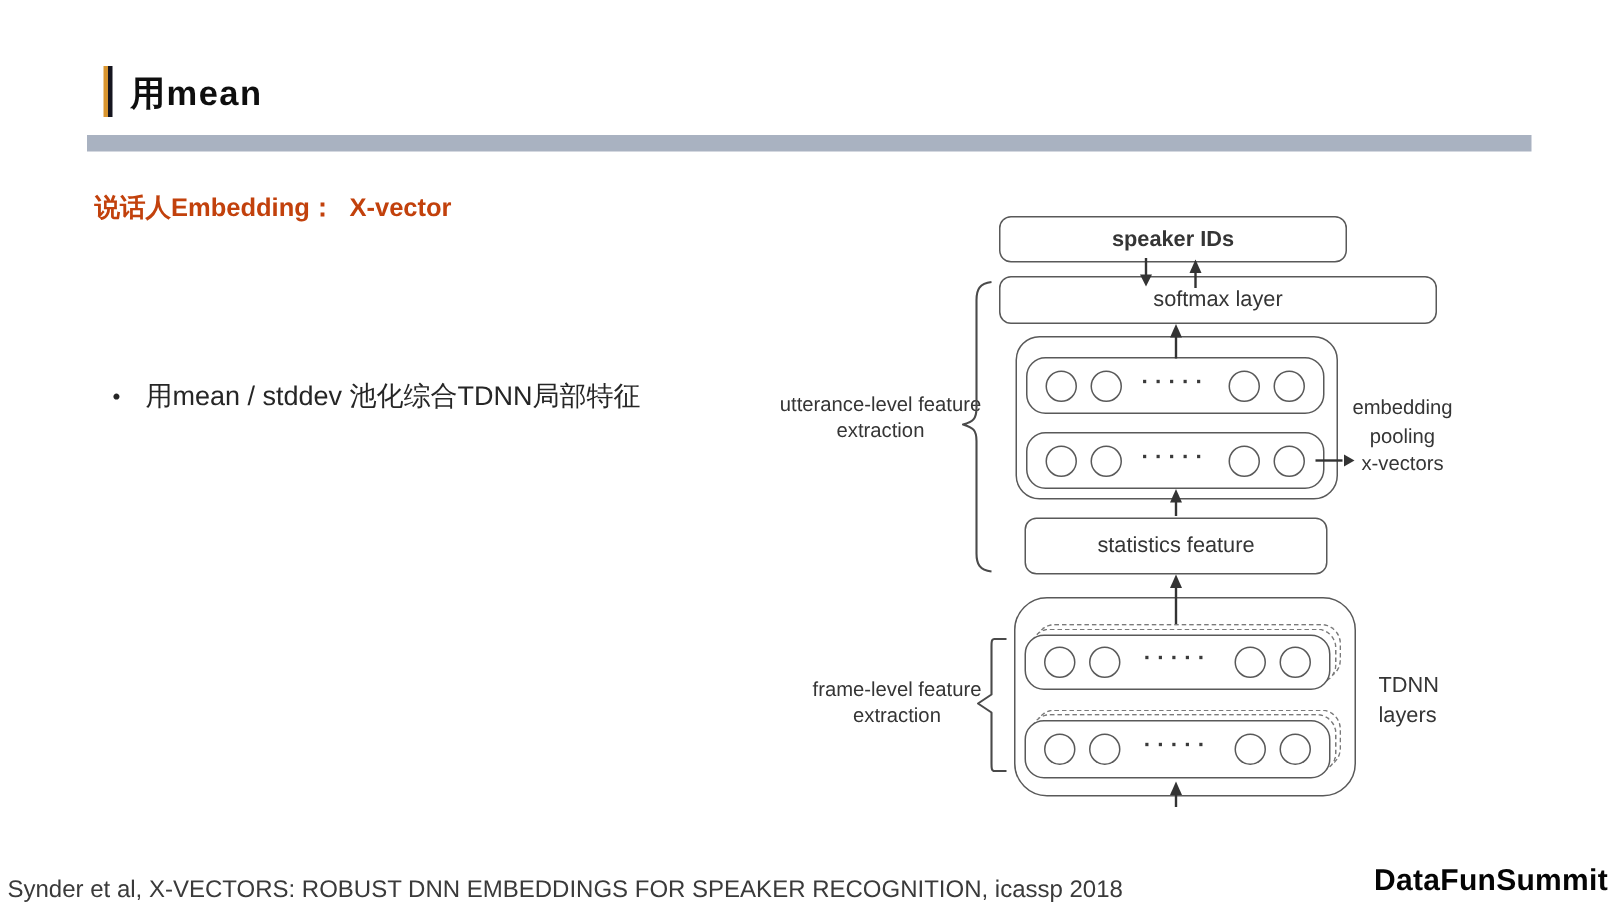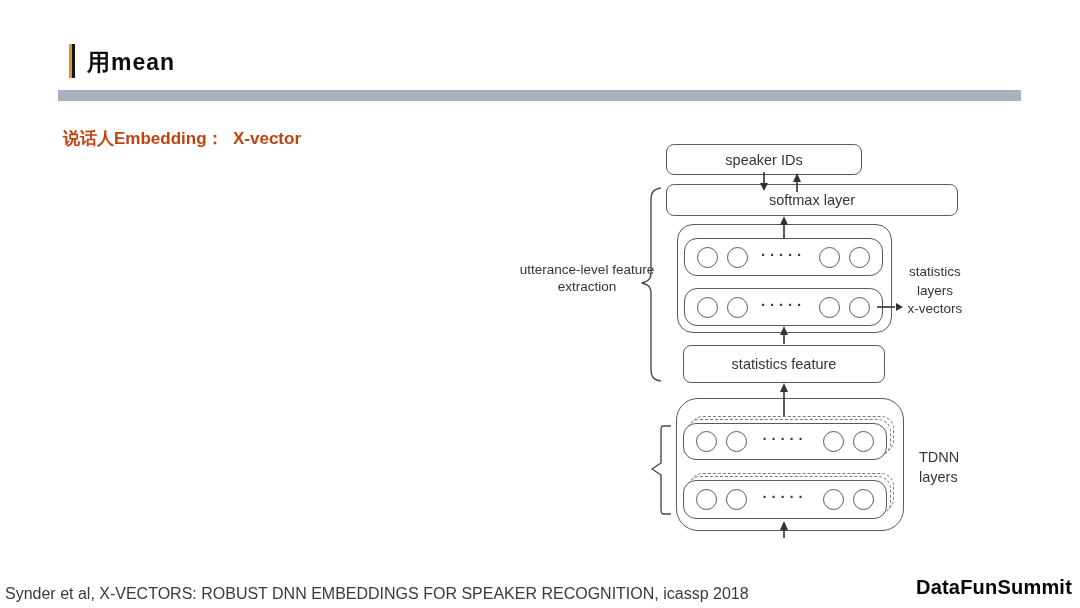--- a/index.html
+++ b/index.html
@@ -51,25 +51,26 @@
 <div>
 
   <div class="abs title-row">
     <span class="title-sep"></span>
     <span class="title-sub">用mean</span>
   </div>
   <div class="abs accent-bar"></div>
 
   <div class="abs subtitle">说话人Embedding：  X-vector</div>
   <ul class="abs bullets">
+    <li>用mean / stddev 池化综合TDNN局部特征</li>
   </ul>
 
   <div class="abs diagram">
 
-    <div class="dbox" style="left:666px;top:144px;width:196px;height:31px;">speaker IDs</div>
+    <div class="dbox" style="left:666px;top:144px;width:232px;height:31px;font-weight:bold;">speaker IDs</div>
     <div class="dbox" style="left:666px;top:184px;width:292px;height:32px;">softmax layer</div>
 
     <div class="container-box" style="left:677px;top:224px;width:215px;height:109px;border-radius:16px;"></div>
     <div class="node-row" style="left:684px;top:238px;width:199px;height:38px;">
       <span class="pair">
           <span class="circle"></span>
           <span class="circle"></span>
         </span>
       <span class="dots">·····</span>
       <span class="pair">
@@ -115,21 +116,22 @@
           <span class="circle"></span>
         </span>
       <span class="dots">·····</span>
       <span class="pair">
           <span class="circle"></span>
           <span class="circle"></span>
         </span>
     </div>
 
     <div class="dlabel center" style="left:517px;top:261px;width:140px;">utterance-level feature extraction</div>
-    <div class="dlabel center" style="left:891px;top:262px;width:88px;line-height:19px;">statistics layers</div>
+    <div class="dlabel center" style="left:528px;top:451px;width:140px;">frame-level feature extraction</div>
+    <div class="dlabel center" style="left:891px;top:262px;width:88px;line-height:19px;">embedding pooling</div>
     <div class="dlabel center" style="left:891px;top:300px;width:88px;">x-vectors</div>
     <div class="dlabel" style="left:919px;top:447px;width:70px;font-size:14.5px;line-height:20px;">TDNN layers</div>
 
     <svg class="overlay" viewBox="0 0 1080 608" xmlns="http://www.w3.org/2000/svg">
       <g stroke="#333333" stroke-width="1.6" fill="#333333">
 
         <g>
             <line x1="764" y1="172" x2="764" y2="184"></line>
             <polygon points="760,183 768,183 764,191" stroke="none"></polygon>
           </g>

